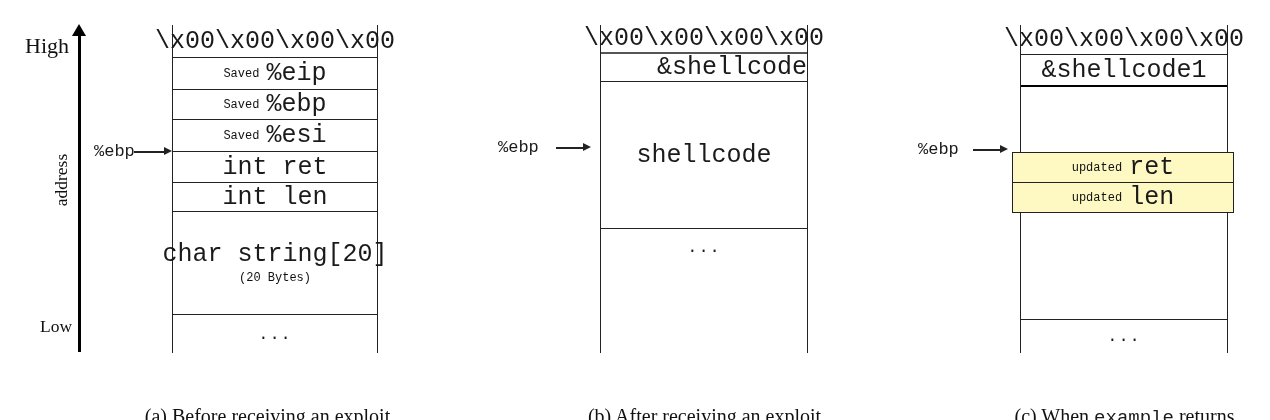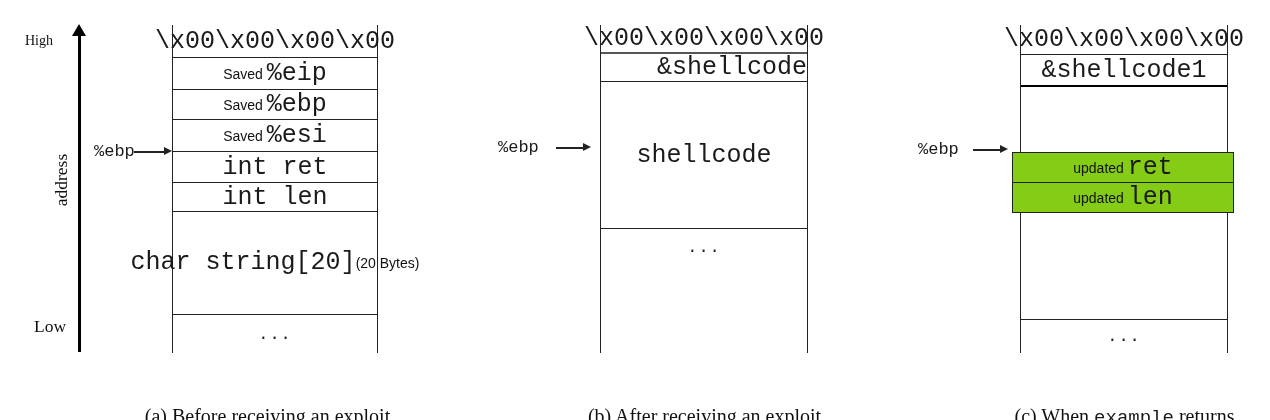--- a/index.html
+++ b/index.html
@@ -3,41 +3,41 @@
 <meta charset="utf-8">
 <style>
   html,body{margin:0;padding:0;background:#fff;}
   #figure{position:relative;width:1270px;height:420px;background:#ffffff;overflow:hidden;
           font-family:"Liberation Serif", serif;color:#111;}
   .abs{position:absolute;}
   
   .axis-line{left:78px;top:34px;width:3px;height:318px;background:#000;}
   .axis-head{left:72px;top:24px;width:0;height:0;border-left:7.5px solid transparent;
              border-right:7.5px solid transparent;border-bottom:12px solid #000;}
-  .axis-high{left:25px;top:33px;font-size:14px;}
-  .axis-low{left:34px;top:316px;font-size:17.5px;}
+  .axis-high{left:25px;top:33px;font-size:22px;}
+  .axis-low{left:40px;top:316px;font-size:17.5px;}
   .axis-addr{left:61px;top:180px;transform:translate(-50%,-50%) rotate(-90deg);font-size:17.5px;}
   
   .col{top:25px;height:328px;box-sizing:border-box;
        border-left:1.5px solid #222;border-right:1.5px solid #222;}
   .col-a{left:172px;width:206px;}
   .col-b{left:600px;width:208px;}
   .col-c{left:1020px;width:208px;}
   .row{box-sizing:border-box;display:flex;align-items:center;justify-content:center;
        border-bottom:1.2px solid #222;}
   .row.last{border-bottom:none;}
   .row.noline{border-bottom:none;}
   .row.thick-gray{border-bottom:2.5px solid #555;}
   .row.thick-black{border-bottom:2.5px solid #000;}
-  .row.twolines{flex-direction:row;line-height:1.3;}
+  .row.twolines{flex-direction:column;line-height:1.3;}
   .mono{font-family:"Liberation Mono", monospace;font-size:25px;white-space:pre;color:#1a1a1a;}
-  .serif{font-family:Liberation Sans, sans-serif;font-size:14px;white-space:pre;color:#111;}
+  .serif{font-family:Liberation Mono, monospace;font-size:12px;white-space:pre;color:#111;}
   .dots{font-size:17px;letter-spacing:1px;}
   
-  .obox{left:1012px;width:222px;height:31px;box-sizing:border-box;background:#84cc16;
+  .obox{left:1012px;width:222px;height:31px;box-sizing:border-box;background:#fef9c3;
         border:1.3px solid #222;display:flex;align-items:center;justify-content:center;}
   
   .ebp{font-family:"Liberation Mono", monospace;font-size:17px;color:#1a1a1a;}
   .harrow{height:1.6px;background:#222;}
   .harrow::after{content:'';position:absolute;right:-8px;top:-3.6px;width:0;height:0;
                  border-left:8px solid #222;border-top:4.4px solid transparent;
                  border-bottom:4.4px solid transparent;}
   
   .caption{top:382px;height:28px;font-size:20px;text-align:center;white-space:pre;}
   .cap-a{left:80px;width:360px;}

